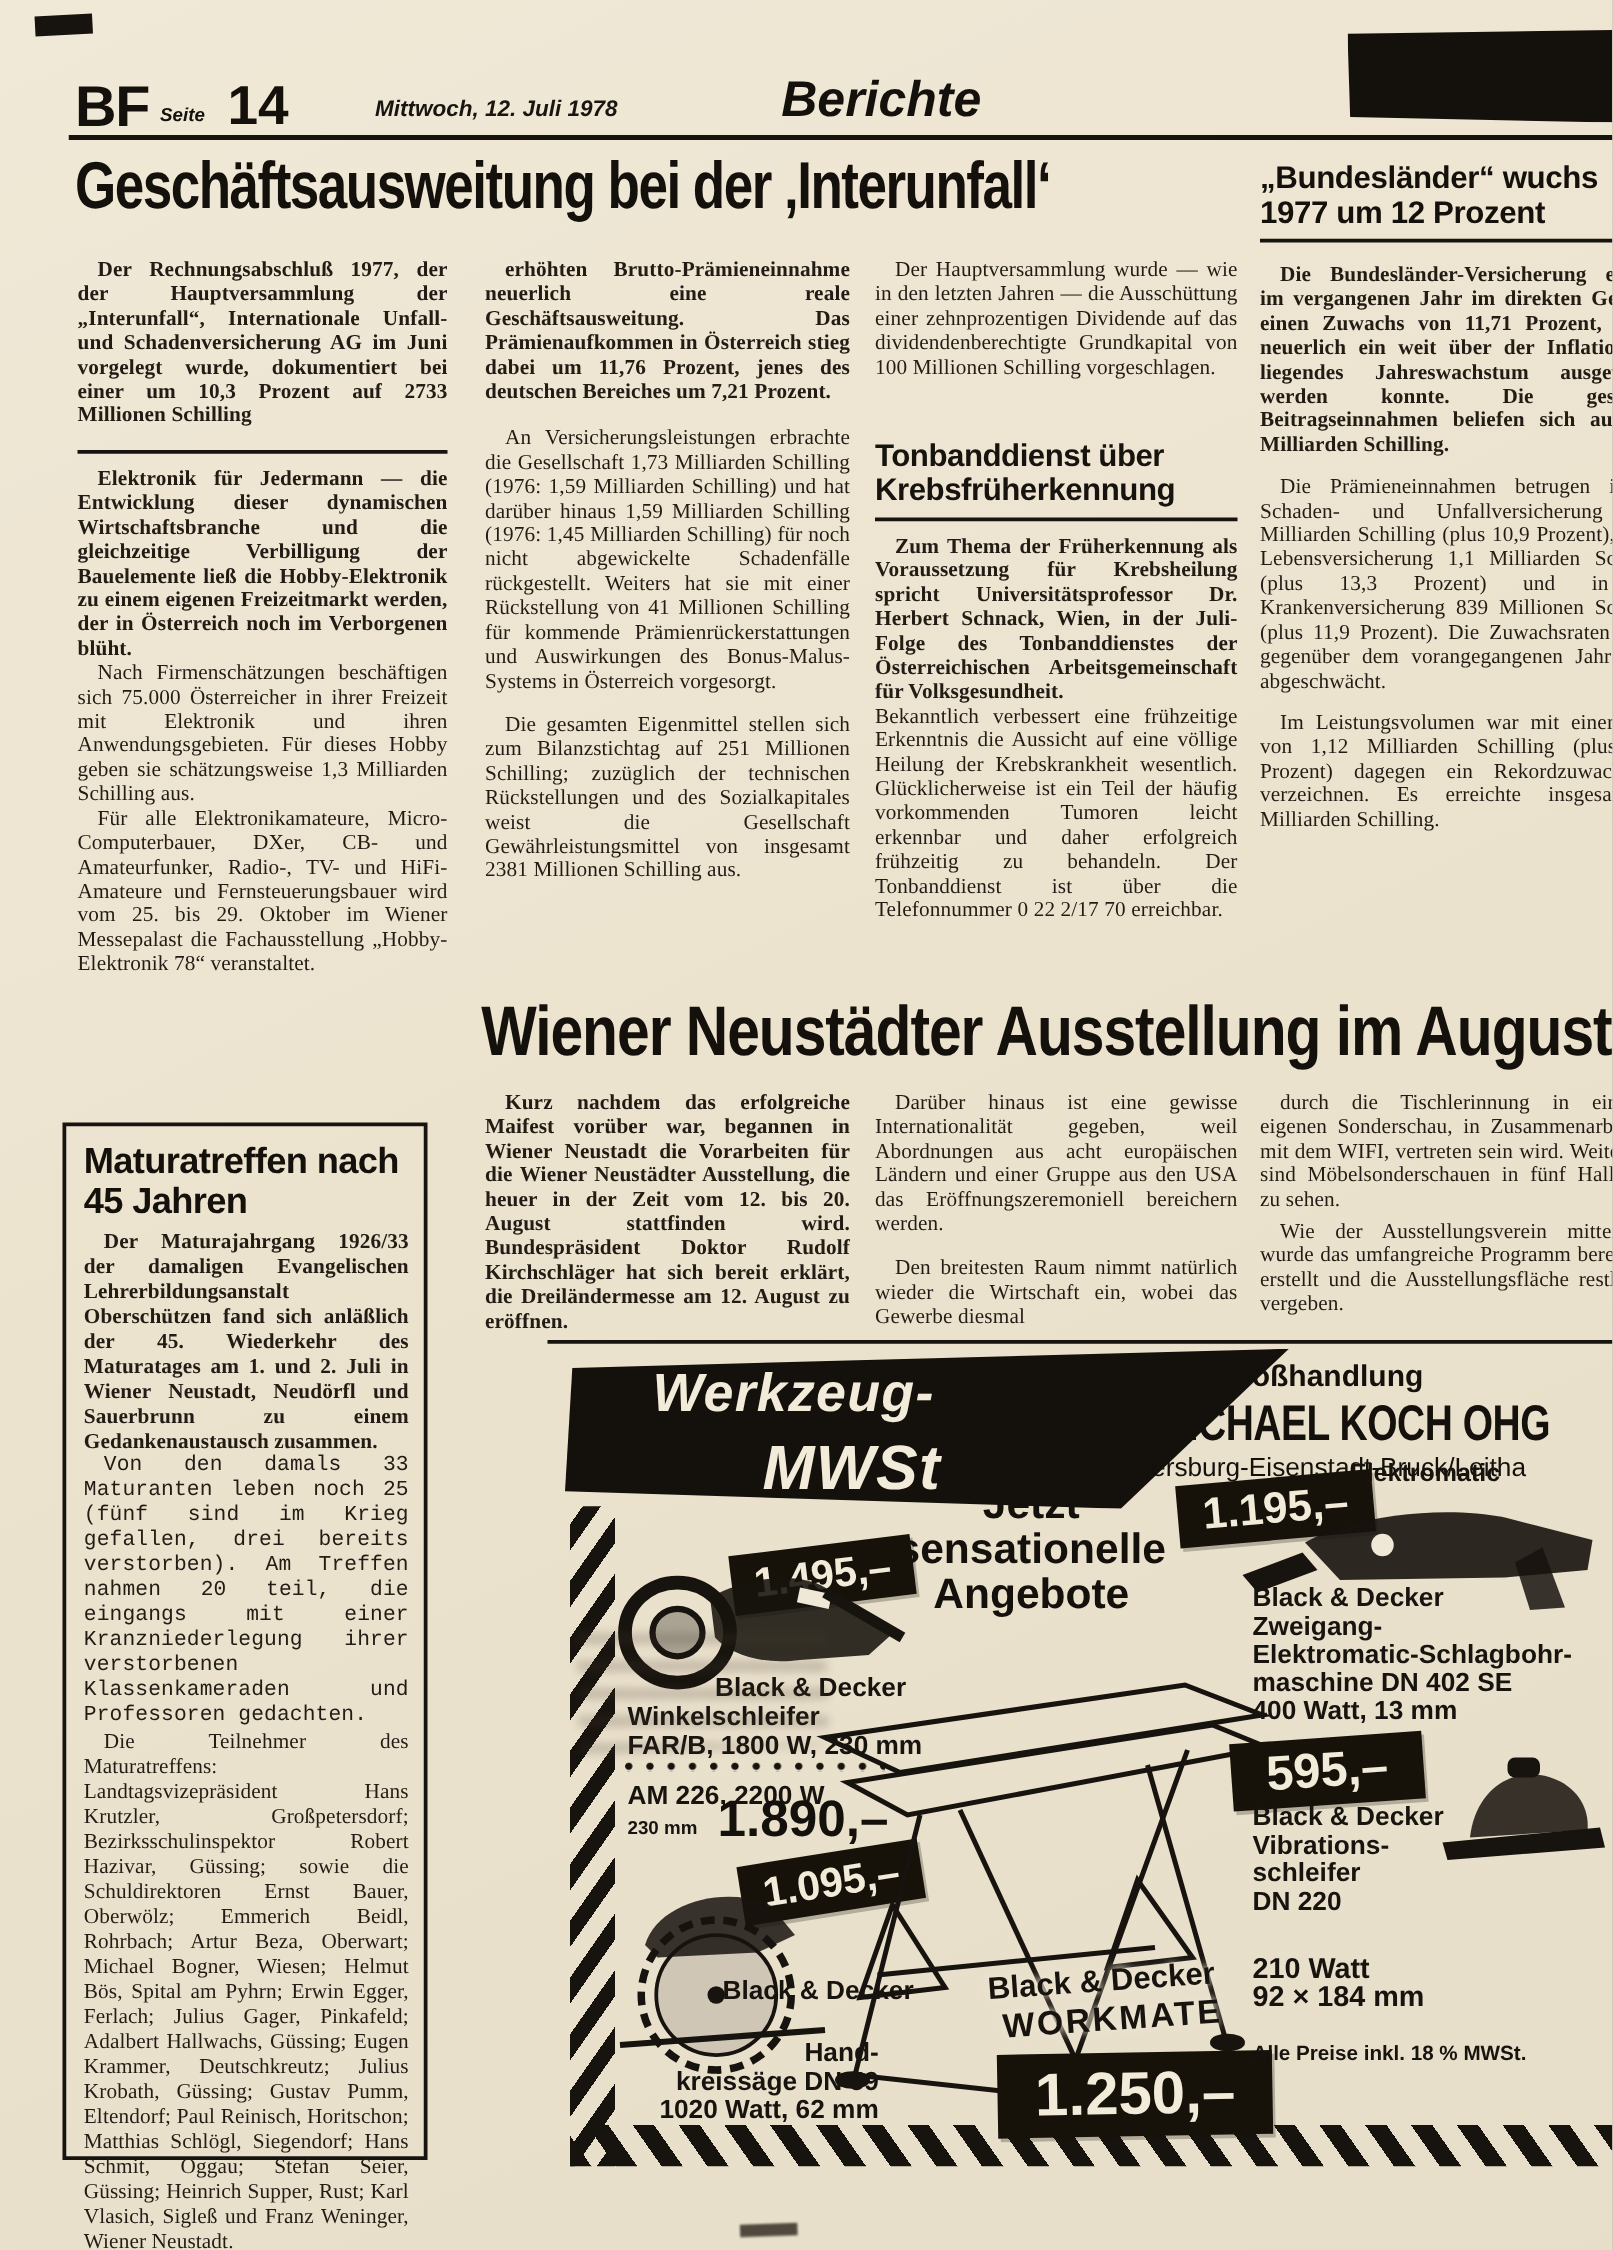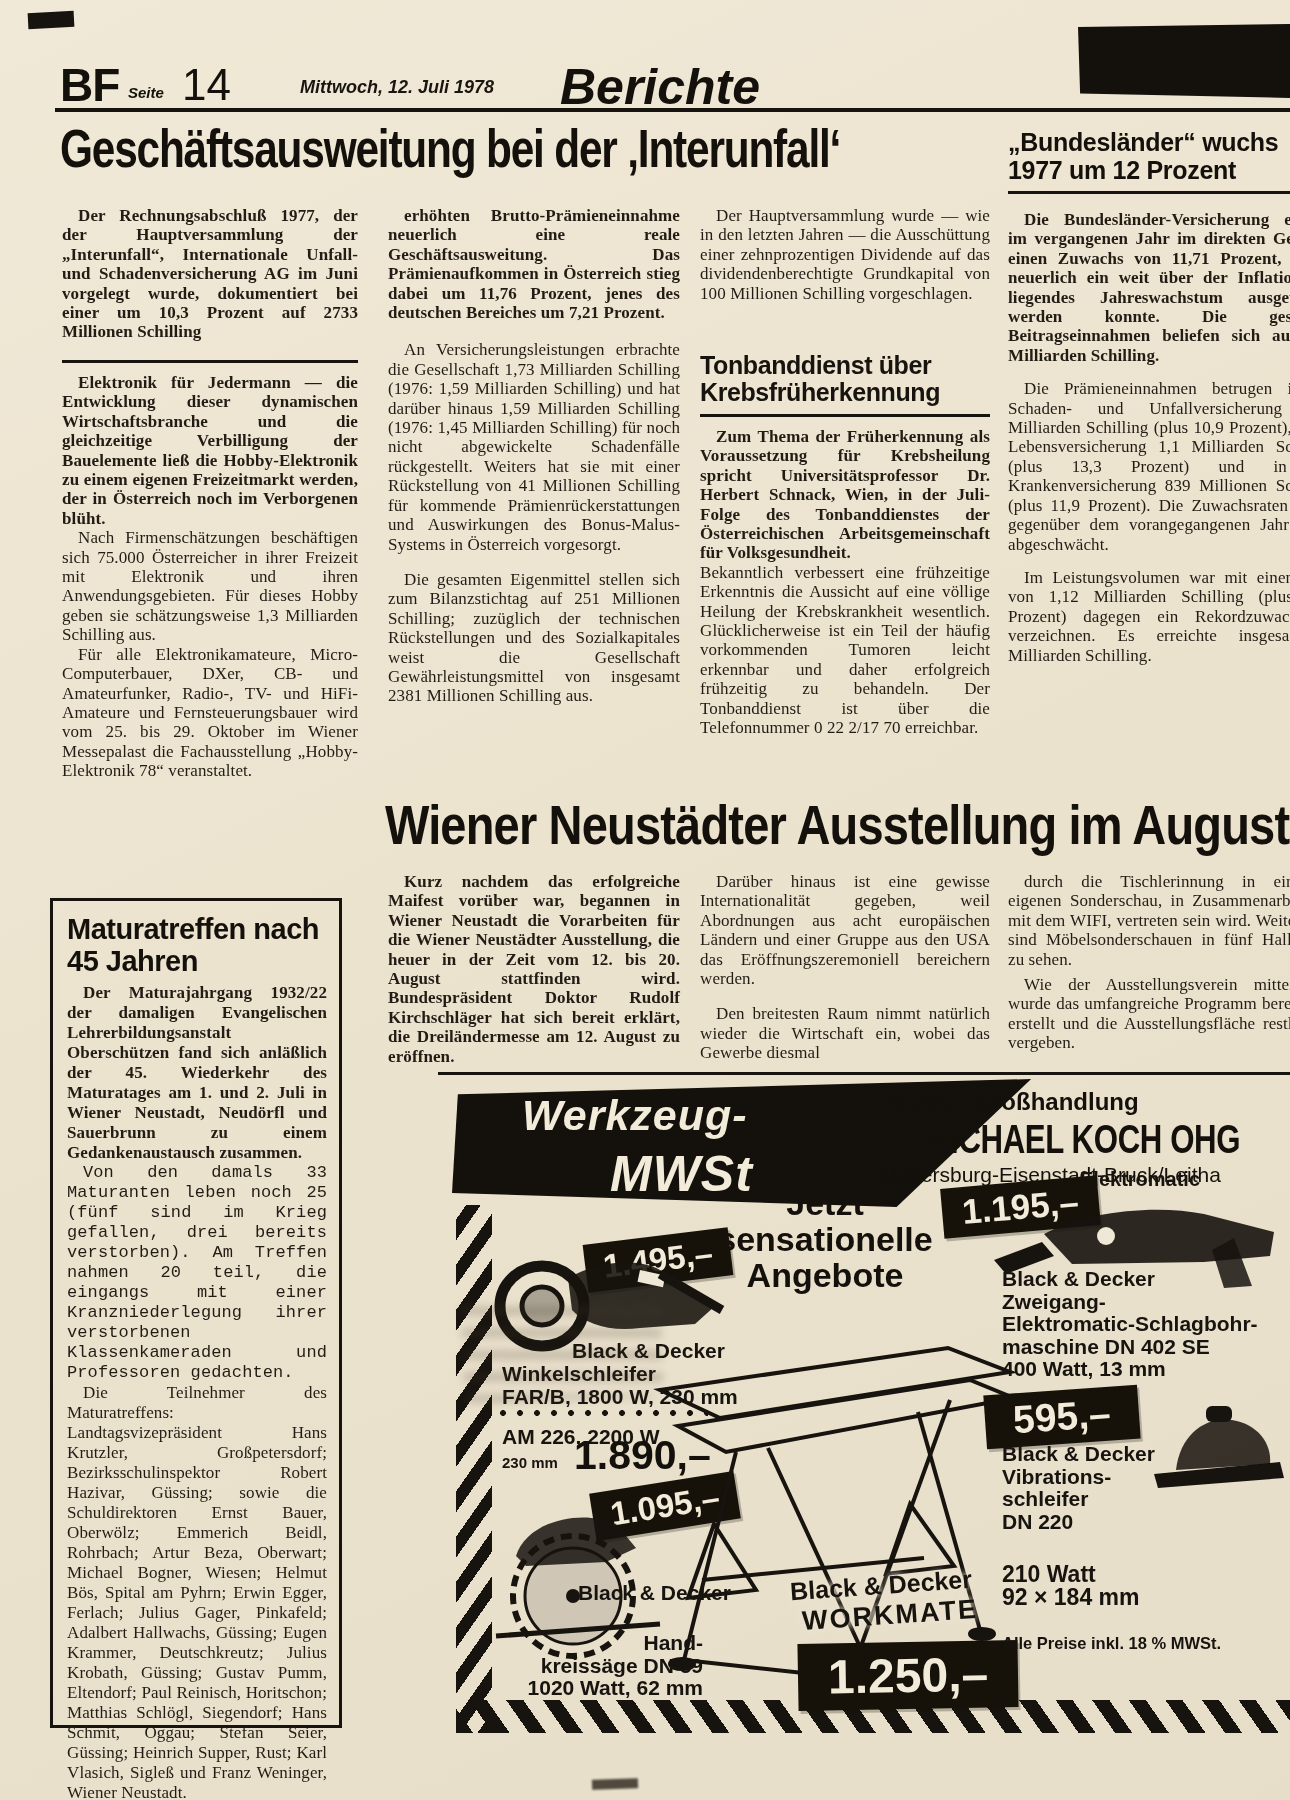--- a/index.html
+++ b/index.html
@@ -29,23 +29,23 @@
 </head>
 <body>
 
 <div class="page">
 
   <div class="abs" style="left:28px;top:12px;width:46px;height:16px;background:#17130e;transform:rotate(-3deg);"></div>
   <div class="abs" style="left:1078px;top:24px;width:212px;height:74px;background:#14100b;clip-path:polygon(0 4%,100% 0,100% 100%,1% 94%);"></div>
 
   <div class="abs sans" style="left:60px;top:58px;font-size:46px;font-weight:bold;letter-spacing:-1px;color:#14100b;">BF</div>
   <div class="abs sans" style="left:128px;top:84px;font-size:15px;font-weight:bold;font-style:italic;color:#14100b;">Seite</div>
-  <div class="abs sans" style="left:182px;top:60px;font-size:44px;font-weight:normal;color:#14100b;">14</div>
+  <div class="abs sans" style="left:182px;top:60px;font-size:44px;font-weight:bold;color:#14100b;">14</div>
   <div class="abs sans" style="left:300px;top:77px;font-size:18px;font-weight:bold;font-style:italic;color:#191510;">Mittwoch, 12. Juli 1978</div>
-  <div class="abs sans" style="left:560px;top:58px;width:290px;text-align:left;font-size:50px;font-weight:bold;font-style:italic;color:#14100b;">Berichte</div>
+  <div class="abs sans" style="left:560px;top:58px;width:290px;text-align:center;font-size:40px;font-weight:bold;font-style:italic;color:#14100b;">Berichte</div>
   <div class="abs" style="left:55px;top:108px;width:1235px;border-bottom:4px solid #17130e;"></div>
 
   <div class="abs" style="left:60px;top:118px;width:960px;height:62px;">
     <span class="cond" style="font-size:53px;letter-spacing:-1.5px;">Geschäftsausweitung bei der ‚Interunfall‘</span>
   </div>
 
   <div class="abs" style="left:62px;top:206px;width:296px;">
     <p class="b">Der Rechnungsabschluß 1977, der der Hauptversammlung der „Interunfall“, Internationale Unfall- und Schadenversicherung AG im Juni vorgelegt wurde, dokumentiert bei einer um 10,3 Prozent auf 2733 Millionen Schilling</p>
   </div>
   <div class="abs" style="left:62px;top:352px;width:296px;">
@@ -54,21 +54,21 @@
     <p>Nach Firmenschätzungen beschäftigen sich 75.000 Österreicher in ihrer Freizeit mit Elektronik und ihren Anwendungsgebieten. Für dieses Hobby geben sie schätzungsweise 1,3 Milliarden Schilling aus.</p>
     <p>Für alle Elektronikamateure, Micro-Computerbauer, DXer, CB- und Amateurfunker, Radio-, TV- und HiFi-Amateure und Fernsteuerungsbauer wird vom 25. bis 29. Oktober im Wiener Messepalast die Fachausstellung „Hobby-Elektronik 78“ veranstaltet.</p>
   </div>
 
   <div class="abs" style="left:50px;top:898px;width:292px;height:830px;border:3px solid #17130e;padding:12px 12px 0 14px;box-sizing:border-box;">
     <div class="sans" style="font-weight:bold;font-size:29px;line-height:32px;letter-spacing:-.5px;color:#14100b;">
       <div>Maturatreffen nach</div>
       <div>45 Jahren</div>
     </div>
     <div style="height:6px;"></div>
-    <p class="b" style="font-size:17px;line-height:20px;">Der Maturajahrgang 1932/22 der damaligen Evangelischen Lehrerbildungsanstalt Oberschützen fand sich anläßlich der 45. Wiederkehr des Maturatages am 1. und 2. Juli in Wiener Neustadt, Neudörfl und Sauerbrunn zu einem Gedankenaustausch zusammen.</p>
+    <p class="b" style="font-size:17px;line-height:20px;">Der Maturajahrgang 1926/33 der damaligen Evangelischen Lehrerbildungsanstalt Oberschützen fand sich anläßlich der 45. Wiederkehr des Maturatages am 1. und 2. Juli in Wiener Neustadt, Neudörfl und Sauerbrunn zu einem Gedankenaustausch zusammen.</p>
     <p style="font-size:17px;line-height:20px;font-family:Liberation Mono, monospace;">Von den damals 33 Maturanten leben noch 25 (fünf sind im Krieg gefallen, drei bereits verstorben). Am Treffen nahmen 20 teil, die eingangs mit einer Kranzniederlegung ihrer verstorbenen Klassenkameraden und Professoren gedachten.</p>
     <p style="font-size:17px;line-height:20px;">Die Teilnehmer des Maturatreffens: Landtagsvizepräsident Hans Krutzler, Großpetersdorf; Bezirksschulinspektor Robert Hazivar, Güssing; sowie die Schuldirektoren Ernst Bauer, Oberwölz; Emmerich Beidl, Rohrbach; Artur Beza, Oberwart; Michael Bogner, Wiesen; Helmut Bös, Spital am Pyhrn; Erwin Egger, Ferlach; Julius Gager, Pinkafeld; Adalbert Hallwachs, Güssing; Eugen Krammer, Deutschkreutz; Julius Krobath, Güssing; Gustav Pumm, Eltendorf; Paul Reinisch, Horitschon; Matthias Schlögl, Siegendorf; Hans Schmit, Oggau; Stefan Seier, Güssing; Heinrich Supper, Rust; Karl Vlasich, Sigleß und Franz Weninger, Wiener Neustadt.</p>
   </div>
 
   <div class="abs" style="left:388px;top:206px;width:292px;">
     <p class="b" style="margin-bottom:18px;">erhöhten Brutto-Prämieneinnahme neuerlich eine reale Geschäftsausweitung. Das Prämienaufkommen in Österreich stieg dabei um 11,76 Prozent, jenes des deutschen Bereiches um 7,21 Prozent.</p>
     <p style="margin-bottom:16px;">An Versicherungsleistungen erbrachte die Gesellschaft 1,73 Milliarden Schilling (1976: 1,59 Milliarden Schilling) und hat darüber hinaus 1,59 Milliarden Schilling (1976: 1,45 Milliarden Schilling) für noch nicht abgewickelte Schadenfälle rückgestellt. Weiters hat sie mit einer Rückstellung von 41 Millionen Schilling für kommende Prämienrückerstattungen und Auswirkungen des Bonus-Malus-Systems in Österreich vorgesorgt.</p>
     <p>Die gesamten Eigenmittel stellen sich zum Bilanzstichtag auf 251 Millionen Schilling; zuzüglich der technischen Rückstellungen und des Sozialkapitales weist die Gesellschaft Gewährleistungsmittel von insgesamt 2381 Millionen Schilling aus.</p>
   </div>
 

